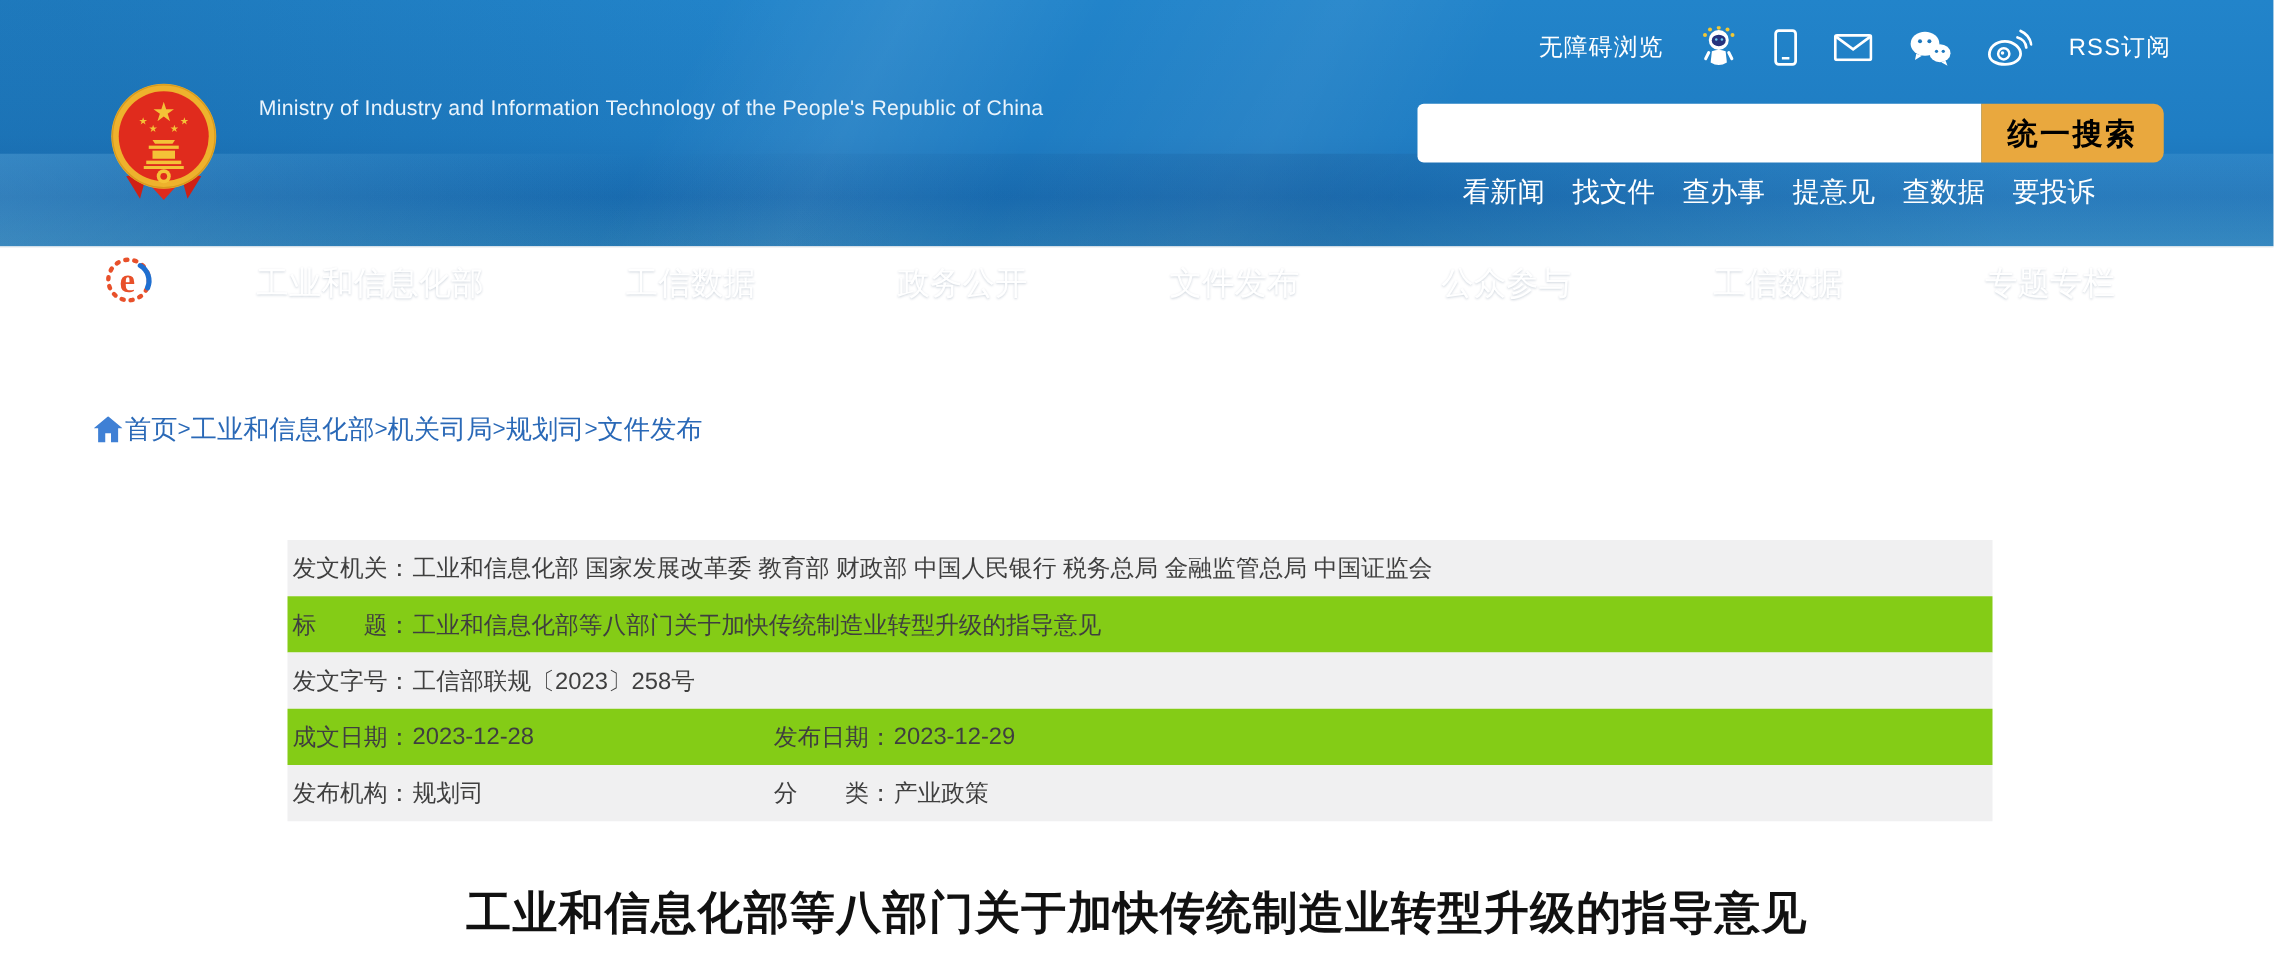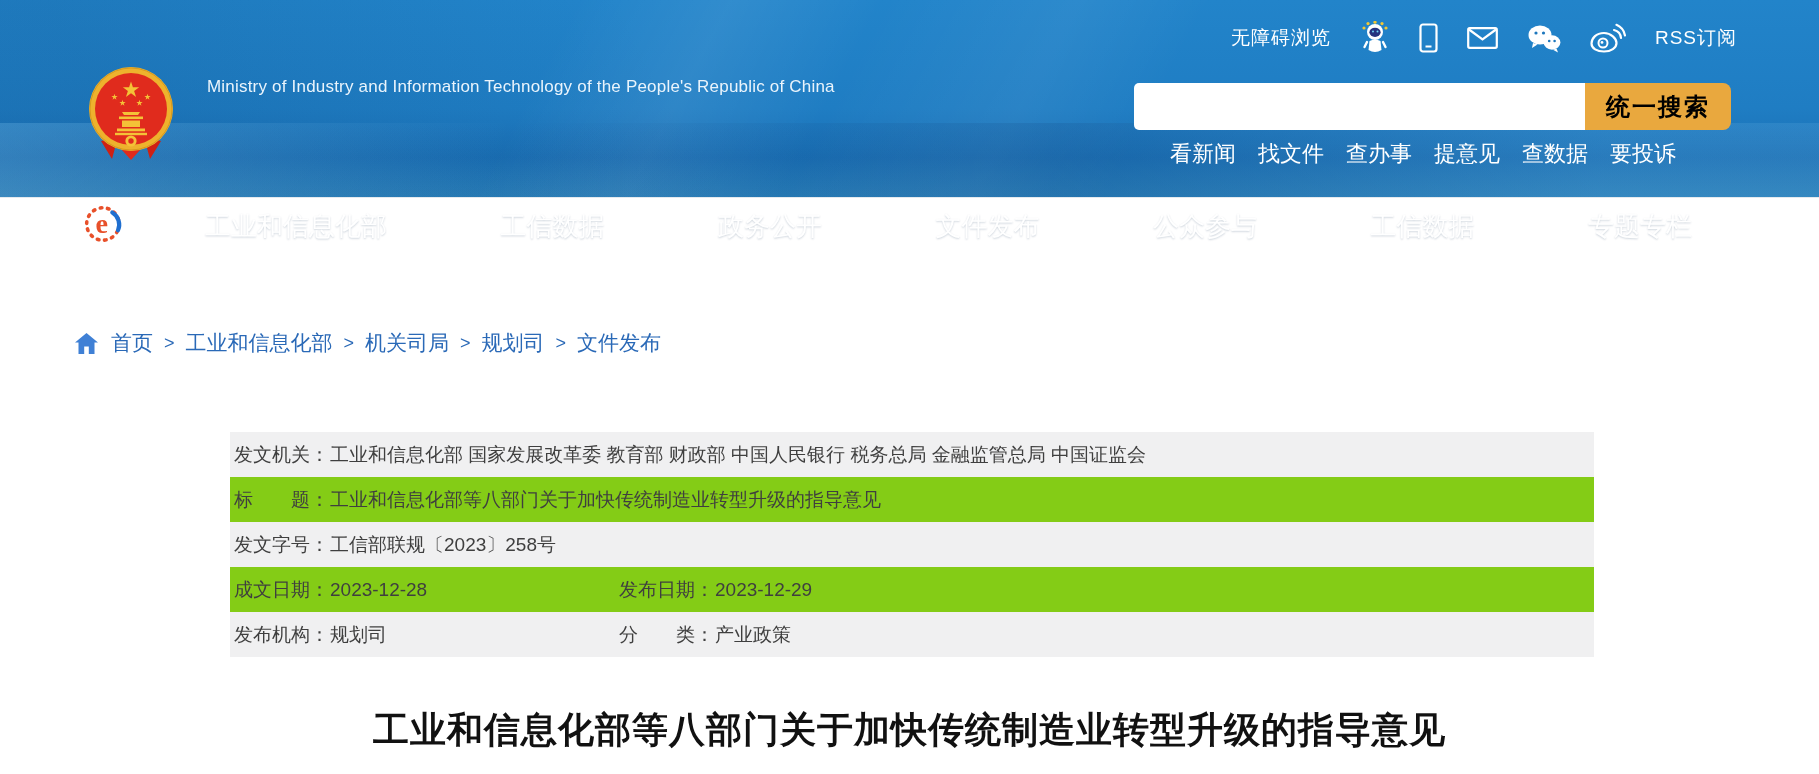--- a/index.html
+++ b/index.html
@@ -56,21 +56,21 @@
   
   .nav-logo { position:absolute; left:83px; top:202px; width:46px; height:44px; }
   .main-nav {
     position:absolute; left:205px; top:207px; width:1487px; height:38px;
     display:flex; justify-content:space-between; align-items:center;
   }
   .main-nav .nav-item { color:#fff; font-size:26px; cursor:pointer; white-space:nowrap; text-shadow:0 1px 2px rgba(0,40,80,.2); }
 
   
   .breadcrumb {
-    position:absolute; left:75px; top:329px; display:flex; align-items:center; gap:11px;
+    position:absolute; left:75px; top:329px; display:flex; align-items:center; 
     font-size:21px; color:#2a69b7;
   }
   .breadcrumb .crumb { color:#2a69b7; cursor:pointer; }
   .breadcrumb .sep { color:#2a69b7; font-size:18px; }
   .breadcrumb svg { display:block; margin-right:2px; }
 
   
   .meta-table { position:absolute; left:230px; top:432px; width:1364px; font-size:19px; color:#3f3f3f; }
   .meta-row { display:flex; align-items:center; height:45px; padding-left:4px; background:#84cc16; }
   .meta-row.odd { background:#f0f0f1; }

